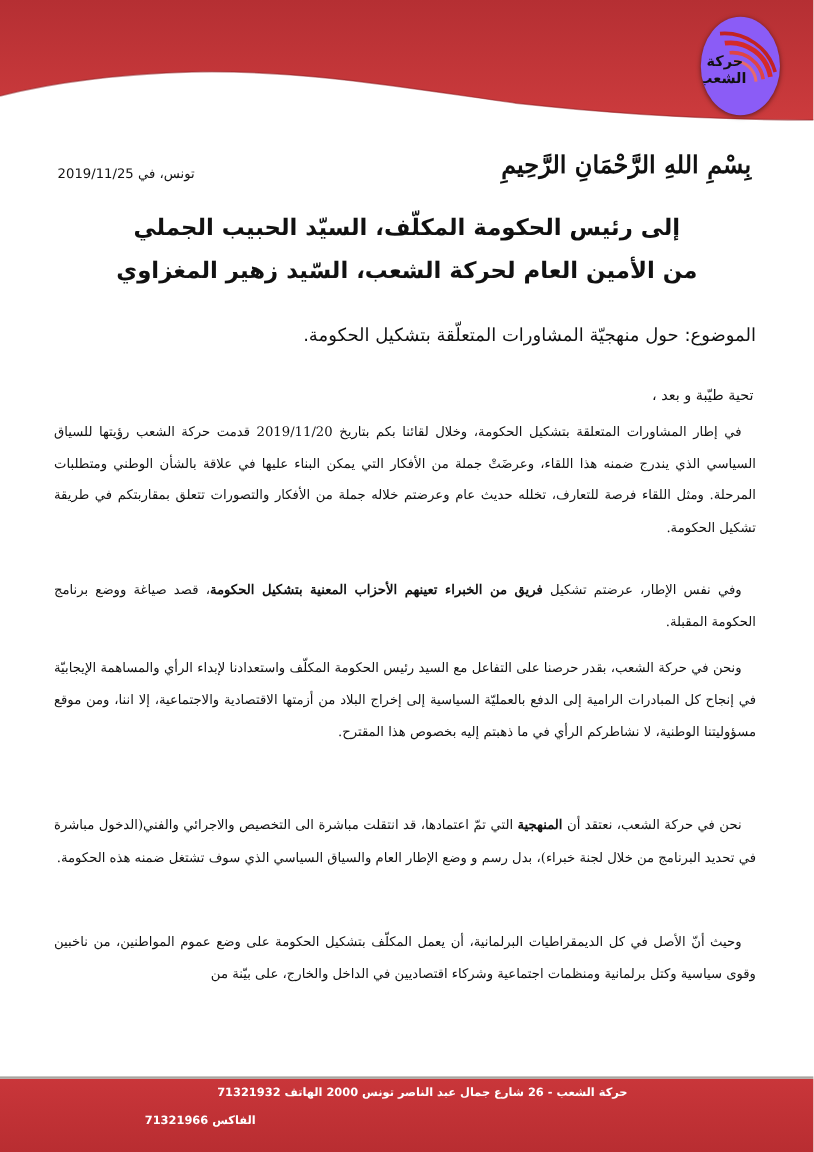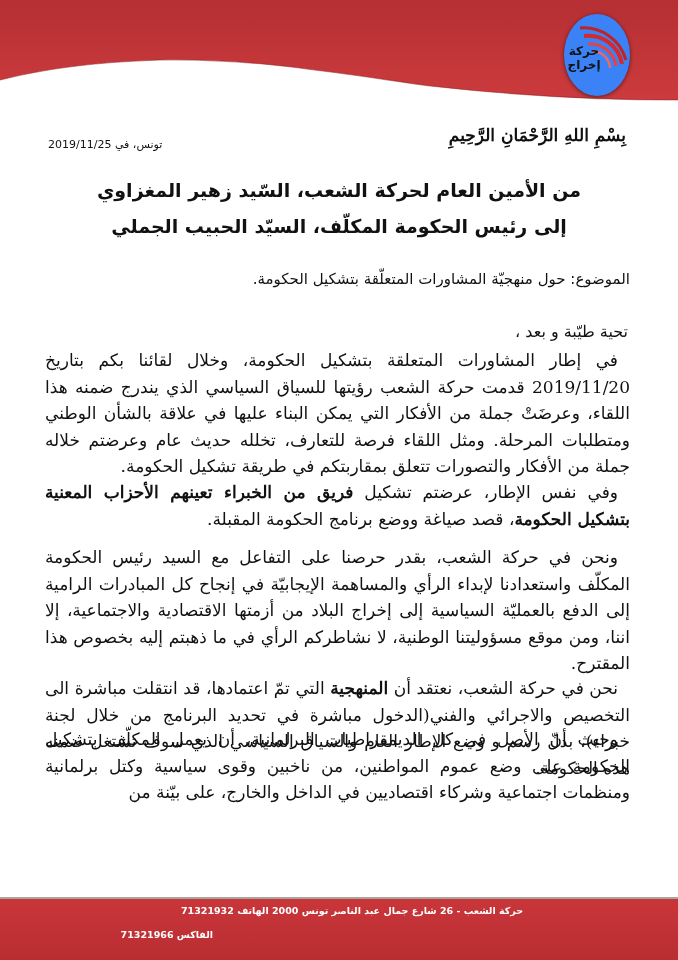--- a/index.html
+++ b/index.html
@@ -1,47 +1,47 @@
 <!DOCTYPE html>
 <html><head>
   <meta charset="utf-8">
   <style>
     html, body { margin: 0; padding: 0; background: #ffffff; }
     body { width: 678px; height: 960px; position: relative; overflow: hidden;
            font-family: "DejaVu Serif", "Liberation Serif", serif; color: #111; }
     .header { position: absolute; left: 0; top: 0; width: 678px; height: 110px; }
     .header svg { display: block; }
-    .logo { position: absolute; right: 48px; top: 14px; width: 66px; height: 82px;
-            border-radius: 50%; background: #3b82f6; box-shadow: 0 1px 4px rgba(0,0,0,0.55);
+    .logo { position: absolute; right: 28px; top: 14px; width: 66px; height: 82px;
+            border-radius: 50%; background: #8b5cf6; box-shadow: 0 1px 4px rgba(0,0,0,0.55);
             overflow: hidden; }
     .logo svg { position: absolute; left: 0; top: 0; }
     .logo-text { position: absolute; left: 2px; top: 30px; width: 36px; text-align: center;
                  font-family: "DejaVu Sans", sans-serif; font-weight: bold; font-size: 12px;
                  line-height: 14px; color: #111; direction: rtl; }
     .doc { position: absolute; left: 0; top: 0; width: 678px; direction: rtl; }
-    .bismillah { position: absolute; right: 52px; top: 125px; font-size: 17px; font-weight: bold;
+    .bismillah { position: absolute; right: 52px; top: 125px; font-size: 20px; font-weight: bold;
                  font-family: "DejaVu Serif", serif; white-space: nowrap; }
     .date { position: absolute; left: 48px; top: 138px; font-size: 11px;
             font-family: "DejaVu Sans", sans-serif; white-space: nowrap; direction: rtl; }
     .recipients { position: absolute; left: 0; top: 172px; width: 678px; text-align: center;
                   font-family: "DejaVu Sans", sans-serif; font-weight: bold; font-size: 19px;
                   line-height: 36px; }
     .subject { position: absolute; right: 48px; top: 270px; font-family: "DejaVu Sans", sans-serif;
                font-size: 15px; white-space: nowrap; }
     .subject .label { font-weight: normal; }
-    .greeting { position: absolute; right: 50px; top: 322px; font-size: 16px; white-space: nowrap; }
-    .body-text { position: absolute; right: 48px; width: 585px; font-size: 17px;
+    .greeting { position: absolute; right: 50px; top: 322px; font-size: 12px; white-space: nowrap; }
+    .body-text { position: absolute; right: 48px; width: 585px; font-size: 11px;
                  line-height: 26.5px; text-align: justify; text-align-last: right; }
     .body-text .indent { display: inline-block; width: 12px; }
     .body-text b { font-weight: bold; margin-top: 15px; }
     .p1 { top: 347px; }
     .p2 { top: 479px; }
     .p3 { top: 544px; }
     .p4 { top: 675px; }
-    .p5 { top: 726px; }
+    .p5 { top: 772px; }
     .footer { position: absolute; left: 0; top: 897px; width: 678px; height: 63px;
               background: linear-gradient(#c9363a, #b82d31); border-top: 2px solid #a8a59f; }
     .footer-line { position: absolute; top: 6px; left: 0; width: 678px; direction: rtl;
                    font-family: "DejaVu Sans", sans-serif; font-weight: bold; font-size: 9.5px;
                    color: #ffffff; white-space: nowrap; }
     .footer-address { position: absolute; right: 155px; }
     .footer-fax { position: absolute; right: 465px; margin-top: 24px; }
   </style>
 </head>
 <body>
@@ -59,32 +59,32 @@
   </svg>
   <div class="logo">
     <svg width="66" height="82" viewBox="0 0 66 82">
       <path d="M20,22 A34,34 0 0 1 58,50" fill="none" stroke="#d42a2a" stroke-width="4"></path>
       <path d="M24,30 A26,26 0 0 1 52,52" fill="none" stroke="#e04444" stroke-width="3"></path>
       <path d="M28,37 A18,18 0 0 1 46,54" fill="none" stroke="#e86a6a" stroke-width="2.5"></path>
       <path d="M16,14 A44,44 0 0 1 62,46" fill="none" stroke="#c22222" stroke-width="3"></path>
     </svg>
     <div class="logo-text">
       <div>حركة</div>
-      <div>إخراج</div>
+      <div>الشعب</div>
     </div>
   </div>
 </div>
 
 <div class="doc">
   <div class="bismillah">بِسْمِ اللهِ الرَّحْمَانِ الرَّحِيمِ</div>
   <div class="date">تونس، في 2019/11/25</div>
 
   <div class="recipients">
+    <div>إلى رئيس الحكومة المكلّف، السيّد الحبيب الجملي</div>
     <div>من الأمين العام لحركة الشعب، السّيد زهير المغزاوي</div>
-    <div>إلى رئيس الحكومة المكلّف، السيّد الحبيب الجملي</div>
   </div>
 
   <div class="subject">
     <span class="label">الموضوع:</span><span> حول منهجيّة المشاورات المتعلّقة بتشكيل الحكومة.</span>
   </div>
 
   <div class="greeting">تحية طيّبة و بعد ،</div>
 
   <div class="body-text p1"><span class="indent"></span><span>في إطار المشاورات المتعلقة بتشكيل الحكومة، وخلال لقائنا بكم بتاريخ 2019/11/20 قدمت حركة الشعب رؤيتها للسياق السياسي الذي يندرج ضمنه هذا اللقاء، وعرضَتْ جملة من الأفكار التي يمكن البناء عليها في علاقة بالشأن الوطني ومتطلبات المرحلة. ومثل اللقاء فرصة للتعارف، تخلله حديث عام وعرضتم خلاله جملة من الأفكار والتصورات تتعلق بمقاربتكم في طريقة تشكيل الحكومة.</span></div>
 

